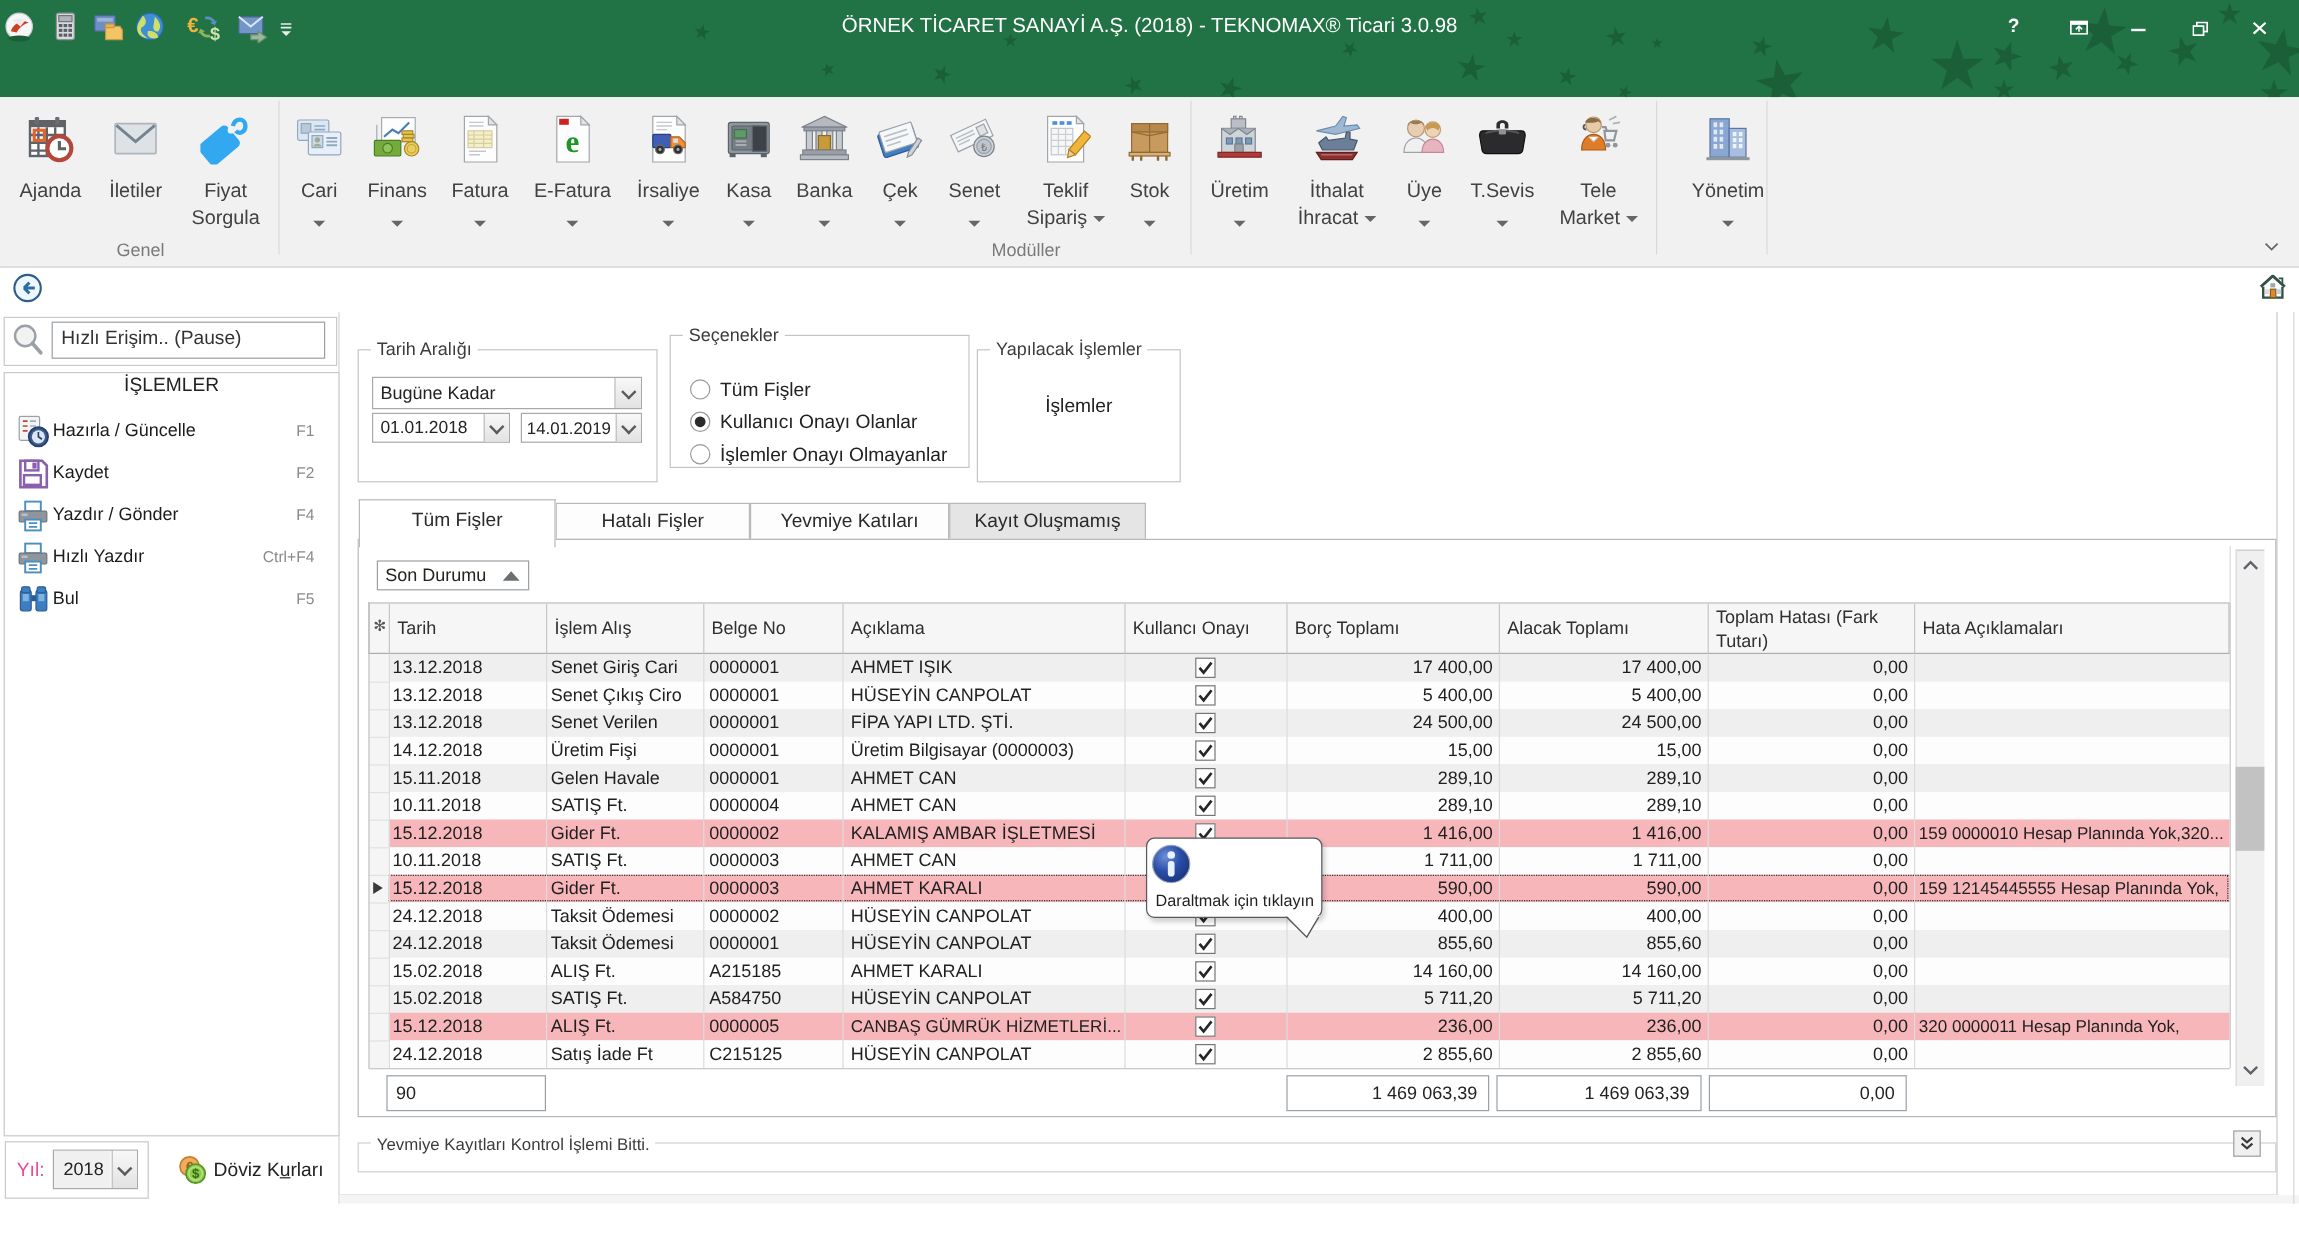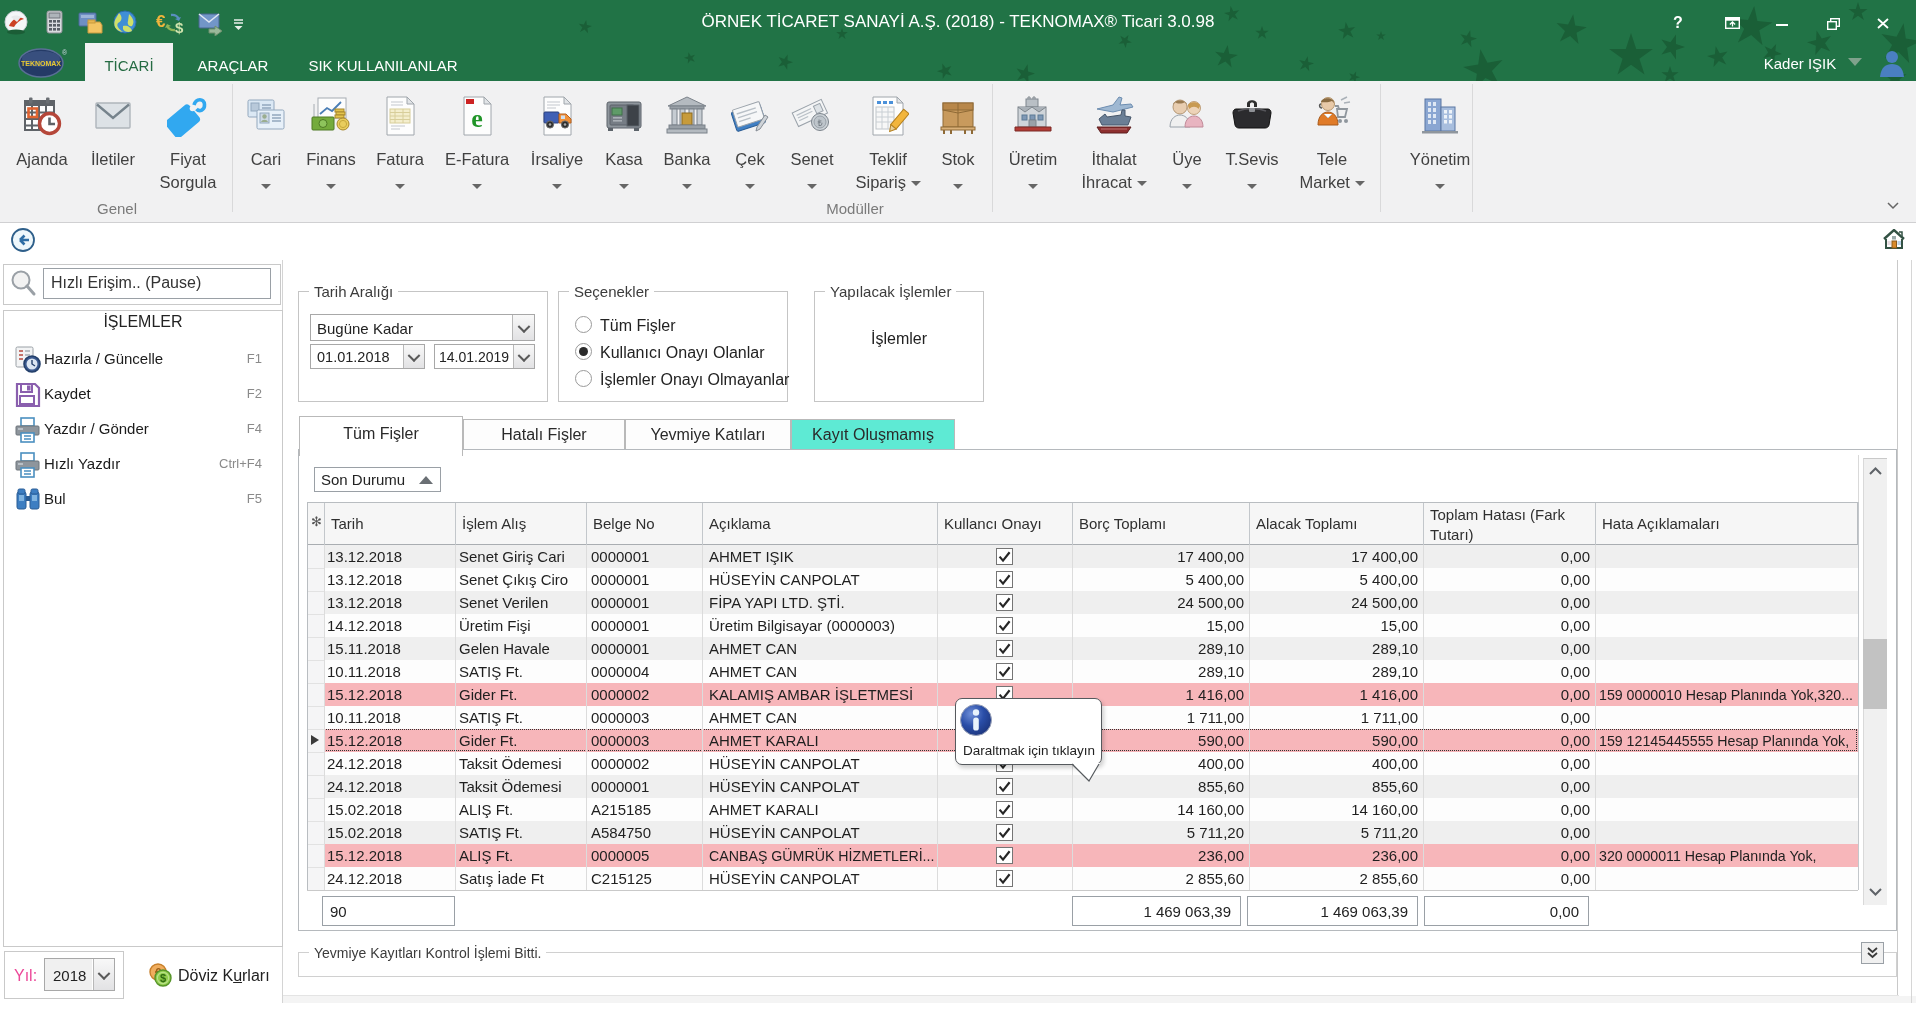--- a/index.html
+++ b/index.html
@@ -139,38 +139,20 @@
         <div style="position:absolute;left:0px;top:24px;width:12px;height:2px;background:#fff"></div>
       </div>
 <svg class="abs" style="left:1827px;top:18px" width="13" height="12" viewBox="0 0 13 12">
         <rect x="3.7" y="0.7" width="8.6" height="7.6" fill="none" stroke="#fff" stroke-width="1.4"></rect>
         <rect x="0.7" y="3.7" width="8.6" height="7.6" fill="#217346" stroke="#fff" stroke-width="1.4"></rect>
       </svg>
 <svg class="abs" style="left:1877px;top:18px" width="12" height="11" viewBox="0 0 12 11">
         <path d="M1,1 L11,10 M11,1 L1,10" stroke="#fff" stroke-width="1.8"></path>
       </svg>
 </div>
-<div id="tabrow">
-<svg class="abs" style="left:17px;top:2px" width="50" height="33" viewBox="0 0 50 33">
-  <ellipse cx="24" cy="16" rx="22" ry="14" fill="#243a66" stroke="#5a6f96" stroke-width="1.5"></ellipse>
-  <ellipse cx="24" cy="12" rx="19" ry="8" fill="#3d5585" opacity="0.8"></ellipse>
-  <text x="24" y="19" text-anchor="middle" font-size="7" font-weight="bold" fill="#e8c832" font-family="Liberation Sans">TEKNOMAX</text>
-  <text x="45" y="8" font-size="7" fill="#cfd6e2" font-family="Liberation Sans">®</text>
-</svg>
-<div class="abs" style="left:85px;top:-2px;width:88px;height:38px;background:#f1f1f2;"></div>
-<div class="abs" style="left:85px;top:-2px;width:88px;height:38px;line-height:45px;text-align:center;color:#256b43;font-size:15px;">TİCARİ</div>
-<div class="abs" style="left:173px;top:0;width:120px;height:36px;line-height:41px;text-align:center;color:#fff;font-size:15px;">ARAÇLAR</div>
-<div class="abs" style="left:293px;top:0;width:180px;height:36px;line-height:41px;text-align:center;color:#fff;font-size:15px;">SIK KULLANILANLAR</div>
-<div class="abs" style="left:1755px;top:0;width:90px;height:36px;line-height:38px;text-align:center;color:#fff;font-size:15px;">Kader IŞIK</div>
-<div class="abs" style="left:1848px;top:13px;width:0;height:0;border-left:7px solid transparent;border-right:7px solid transparent;border-top:8px solid #7fa28c;"></div>
-<svg class="abs" style="left:1876px;top:2px" width="32" height="33" viewBox="0 0 32 33">
-  <circle cx="16" cy="10" r="6" fill="#4a7fc1"></circle>
-  <path d="M4,30 C5,20 10,17 16,17 C22,17 27,20 28,30 Z" fill="#4a7fc1"></path>
-</svg>
-</div>
 <div id="ribbon">
 <div class="rsep" style="left:232px"></div>
 <div class="rsep" style="left:992px"></div>
 <div class="rsep" style="left:1380px"></div>
 <div class="rsep" style="left:1472px"></div>
 <div class="rgl" style="left:85px;width:64px;text-align:center;">Genel</div>
 <div class="rgl" style="left:805px;width:100px;text-align:center;">Modüller</div>
 <svg class="abs" style="left:1886px;top:120px" width="14" height="10" viewBox="0 0 14 10">
         <path d="M2,2 l5,5 5,-5" fill="none" stroke="#666" stroke-width="1.5"></path>
       </svg>
@@ -598,38 +580,38 @@
           <div class="btn" style="width:21px;">
             <div class="chev"></div>
           </div>
         </div>
 <div class="combo" style="left:434px;top:84px;width:101px;height:25px;">
           <div class="tx" style="left:4px;font-size:14px;">14.01.2019</div>
           <div class="btn" style="width:21px;">
             <div class="chev"></div>
           </div>
         </div>
-<div class="gbox" style="left:558px;top:31px;width:230px;height:111px;">
+<div class="gbox" style="left:558px;top:19px;width:250px;height:111px;">
           <div class="glabel">Seçenekler</div>
         </div>
 <div class="radio" style="left:575px;top:56px;"></div>
         <div class="rlab" style="left:600px;top:57px;">Tüm Fişler</div>
 <div class="radio sel" style="left:575px;top:83px;"></div>
         <div class="rlab" style="left:600px;top:84px;">Kullanıcı Onayı Olanlar</div>
 <div class="radio" style="left:575px;top:110px;"></div>
         <div class="rlab" style="left:600px;top:111px;">İşlemler Onayı Olmayanlar</div>
 <div class="gbox" style="left:814px;top:31px;width:170px;height:111px;">
           <div class="glabel">Yapılacak İşlemler</div>
         </div>
 <div class="abs" style="left:814px;top:70px;width:170px;text-align:center;font-size:16px;color:#222;">İşlemler</div>
 
 <div class="tab" style="left:299px;top:156px;width:164px;height:40px;line-height:34px;border-bottom:none;z-index:3;">Tüm Fişler</div>
 <div class="tab" style="left:463px;top:159px;width:162px;height:31px;line-height:30px;background:#fdfdfd;">Hatalı Fişler</div>
 <div class="tab" style="left:625px;top:159px;width:166px;height:31px;line-height:30px;background:#fdfdfd;">Yevmiye Katıları</div>
-<div class="tab" style="left:791px;top:159px;width:164px;height:31px;line-height:30px;background:#5eead4;">Kayıt Oluşmamış</div>
+<div class="tab" style="left:791px;top:159px;width:164px;height:31px;line-height:30px;background:#e5e5e5;">Kayıt Oluşmamış</div>
 
 <div id="gridpanel">
 <div class="abs" style="left:15px;top:17px;width:127px;height:25px;border:1px solid #9aa0a6;background:#fff;"></div>
 <div class="abs" style="left:22px;top:21px;font-size:15px;color:#222;">Son Durumu</div>
 <div class="abs" style="left:120px;top:26px;width:0;height:0;border-left:7px solid transparent;border-right:7px solid transparent;border-bottom:8px solid #6a6f74;"></div>
 <div class="abs" style="left:8px;top:52px;width:1551px;height:43px;background:#f6f6f6;border:1px solid #b9bdc1;border-bottom:1px solid #a9adb1;"></div>
 <div class="abs" style="left:32px;top:65px;width:122px;font-size:15px;color:#2f2f2f;white-space:nowrap;overflow:hidden;">Tarih</div>
 <div class="abs" style="left:163px;top:65px;width:121px;font-size:15px;color:#2f2f2f;white-space:nowrap;overflow:hidden;">İşlem Alış</div>
 <div class="abs" style="left:294px;top:65px;width:106px;font-size:15px;color:#2f2f2f;white-space:nowrap;overflow:hidden;">Belge No</div>
 <div class="abs" style="left:410px;top:65px;width:225px;font-size:15px;color:#2f2f2f;white-space:nowrap;overflow:hidden;">Açıklama</div>

